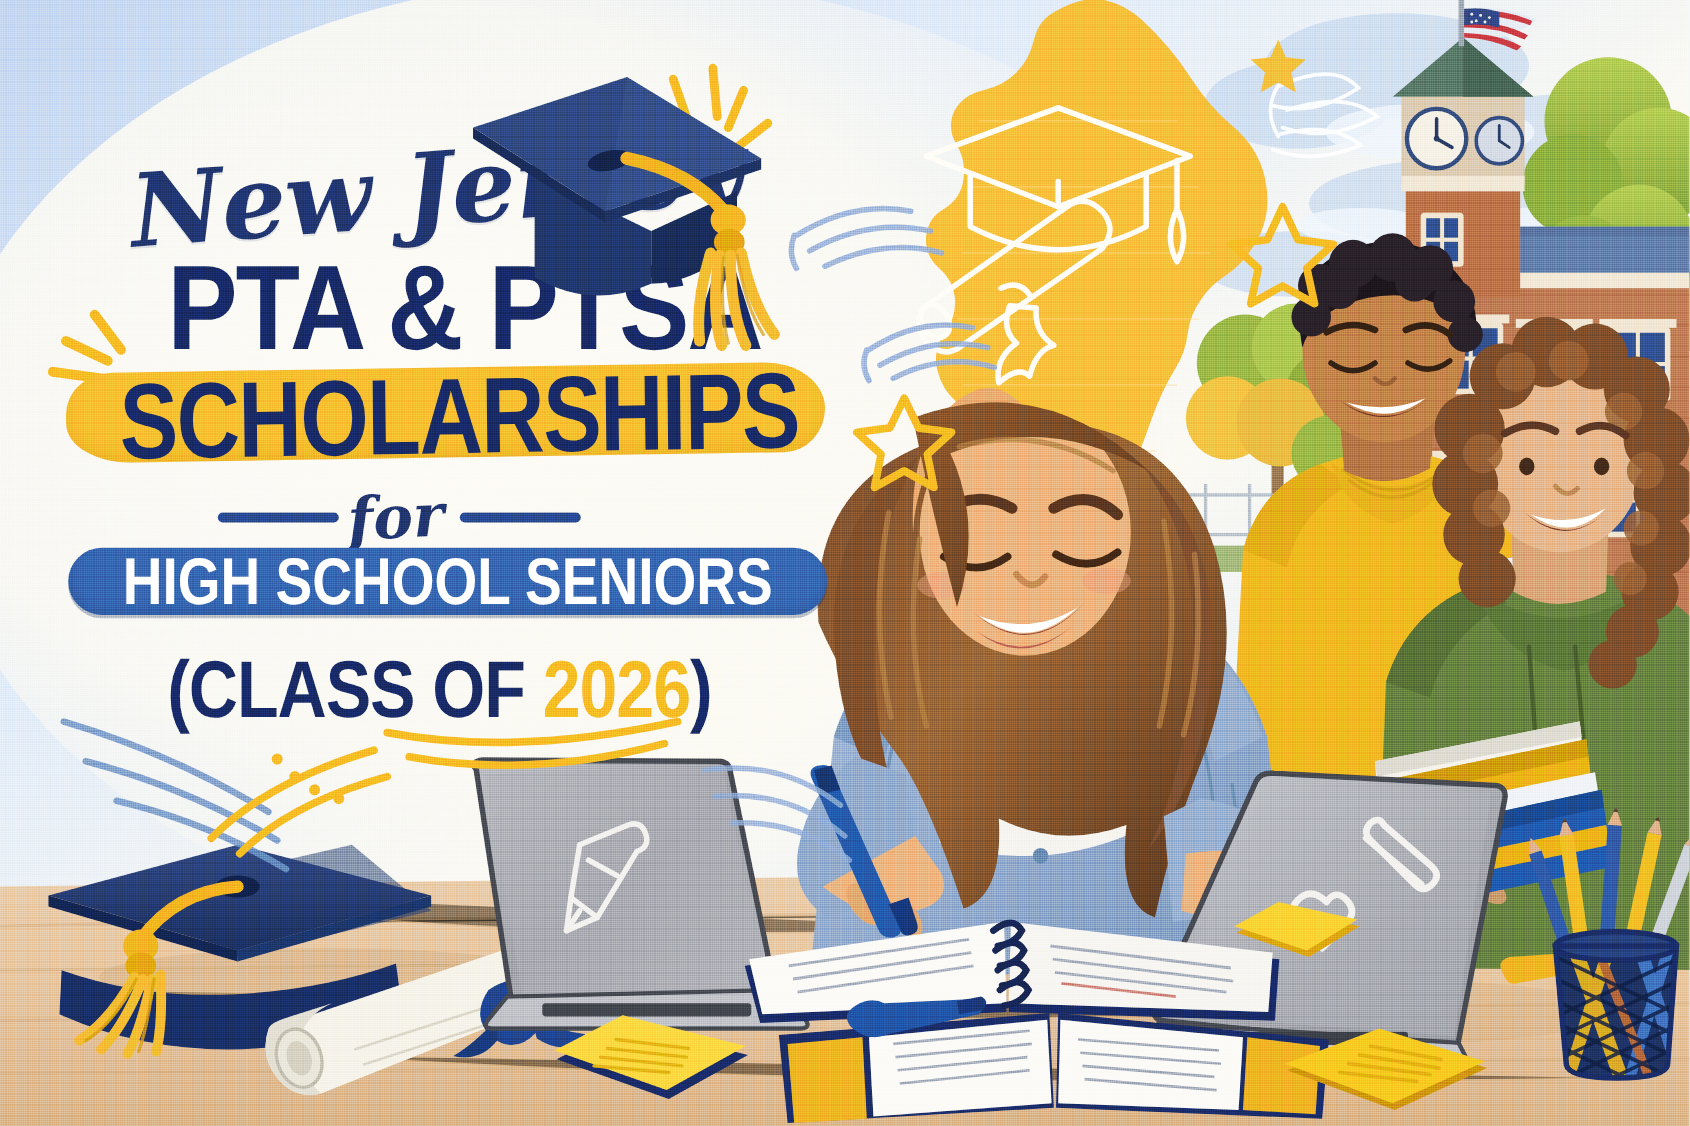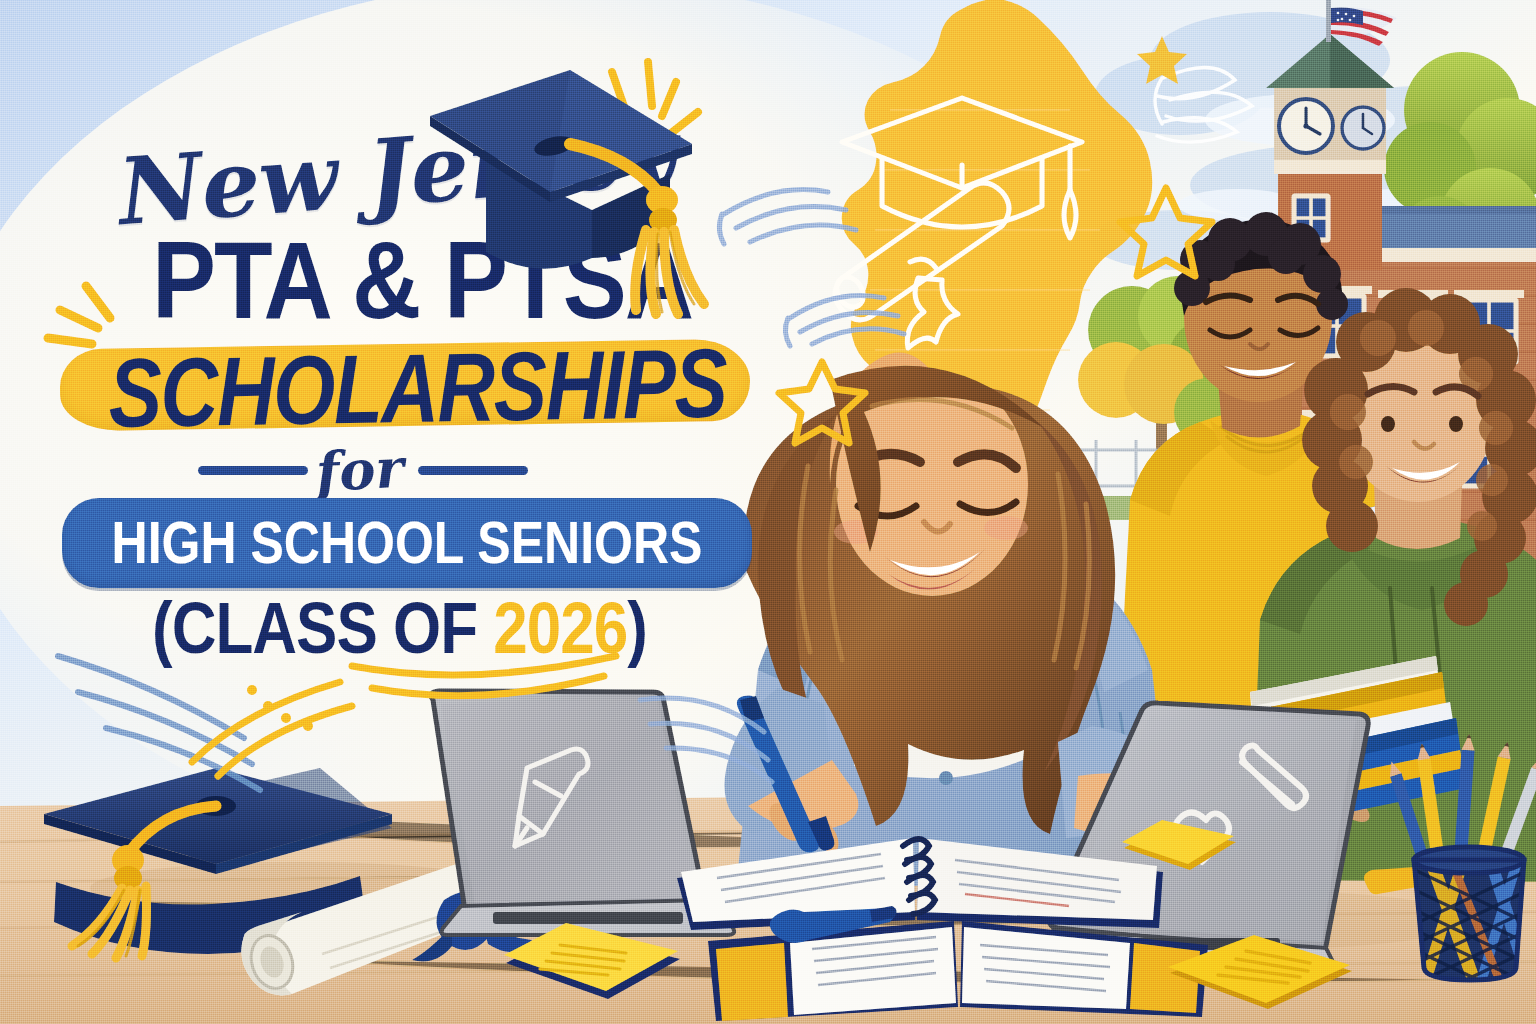--- a/index.html
+++ b/index.html
@@ -40,21 +40,21 @@
     text-shadow:0 2px 0 rgba(29,47,99,.12);
     white-space:nowrap;
   }
   .t-ptasa {
     position:absolute; left:152px; top:218px;
     font-family:"Liberation Sans", sans-serif;
     font-weight:700; font-size:96px; letter-spacing:-2px;
     color:#15255a; white-space:nowrap;
     transform:scaleY(1.14); transform-origin:left top;
   }
-  .t-schol-wrap { position:absolute; left:60px; top:330px; width:690px; height:105px;font-style:italic; }
+  .t-schol-wrap { position:absolute; left:60px; top:320px; width:690px; height:105px; }
   .schol-brush {
     position:absolute; left:0; top:14px; width:690px; height:82px;
     background:#f6b529;
     border-radius:44px 58px 40px 62px / 40px 44px 42px 38px;
     transform:rotate(-0.9deg);
     box-shadow:inset 0 -6px 12px rgba(208,137,12,.25);
   }
   .t-schol {
     position:absolute; left:48px; top:8px;
     font-family:"Liberation Sans", sans-serif;
@@ -65,21 +65,21 @@
   .t-for {
     position:absolute; left:316px; top:438px;
     font-family:"DejaVu Serif", serif; font-style:italic; font-weight:700;
     font-size:54px; color:#1d2f63; transform:rotate(-3deg);
   }
   .for-rule { position:absolute; height:9px; background:#23407f; border-radius:5px; top:466px; }
   .for-rule.l { left:198px; width:110px; }
   .for-rule.r { left:418px; width:110px; }
 
   .pill {
-    position:absolute; left:62px; top:498px; width:690px; height:90px;
+    position:absolute; left:62px; top:498px; width:690px; height:61px;
     background:#2f5aa6; border-radius:37px;
     box-shadow:0 3px 0 rgba(25,48,95,.35), inset 0 -4px 10px rgba(0,0,0,.12);
     display:flex; align-items:center; justify-content:center;
   }
   .pill-text {
     font-family:"Liberation Sans", sans-serif; font-weight:700;
     font-size:50px; letter-spacing:0px; color:#ffffff; white-space:nowrap;
     transform:scaleY(1.2);
   }
   .t-class {

